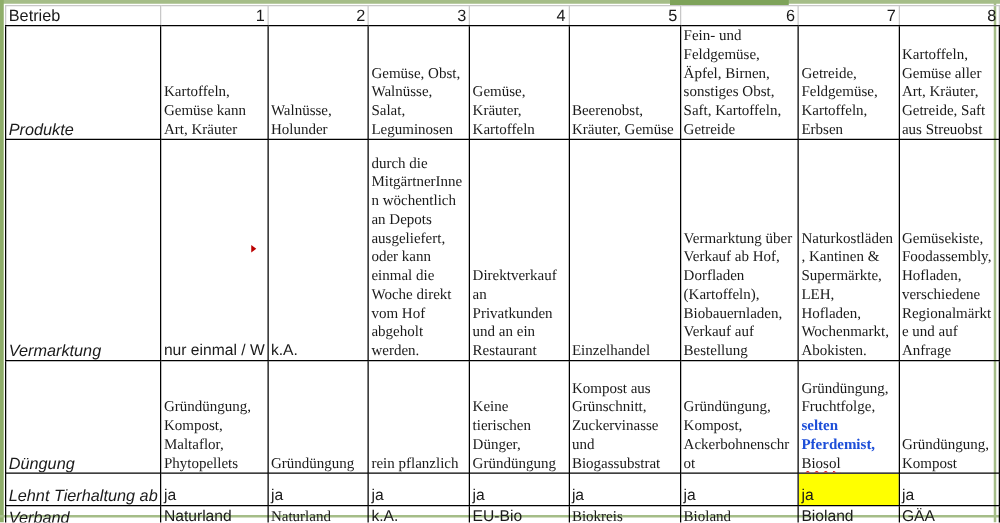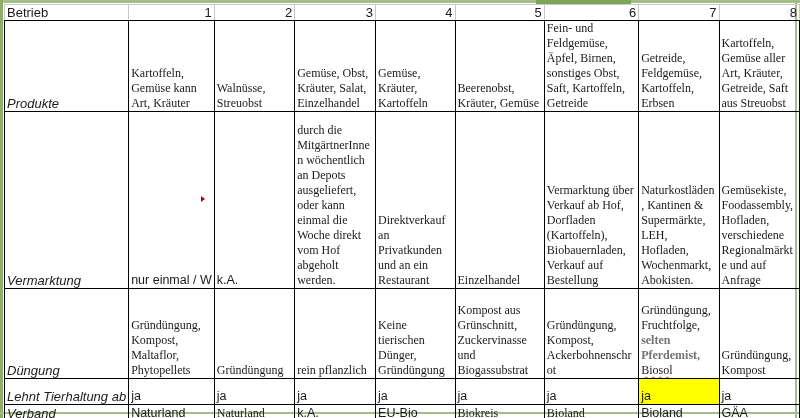--- a/index.html
+++ b/index.html
@@ -10,21 +10,21 @@
   .rightbar { position:absolute; left:795px; top:0; width:2px; height:418px; background:#a5bd88; }
   .bottombar { position:absolute; left:0; top:412px; width:800px; height:2px; background:#a5bd88; }
   table { position:absolute; left:4px; top:4px; border-collapse:collapse; table-layout:fixed; }
   td { border:1px solid #000; padding:0 2px; vertical-align:bottom; overflow:hidden;
        font-family:"Liberation Serif", serif; font-size:12px; line-height:15px; color:#1a1a1a; white-space:normal; word-break:break-word; }
   td.sans { font-family:"Liberation Sans", sans-serif; font-size:12.5px; }
   tr.hdr td { border-top:1px solid #c8c8c8; border-left:1px solid #c8c8c8; border-right:1px solid #c8c8c8; height:15px; font-family:"Liberation Sans", sans-serif; font-size:13px; }
   tr.hdr td.num { text-align:right; }
   td.label { font-family:"Liberation Sans", sans-serif; font-size:13px; white-space:nowrap;font-style:italic; }
   .spell { text-decoration:underline wavy #d22; text-decoration-thickness:1px; text-underline-offset:2px; }
-  .orange { color:#737373; font-weight:bold;text-align:center; }
+  .orange { color:#1d4ed8; font-weight:bold;text-align:center; }
   .hl { background:#ffff00; }
   .nowrap { white-space:nowrap; }
   .marker { position:absolute; left:201px; top:196px; width:0; height:0; border-top:3px solid transparent; border-bottom:3px solid transparent; border-left:4px solid #b00; }
 </style>
 </head>
 <body>
 
 <div class="topbar">
     <div class="active"></div>
   </div>
@@ -54,22 +54,22 @@
     <td class="num">4</td>
     <td class="num">5</td>
     <td class="num">6</td>
     <td class="num">7</td>
     <td class="num">8</td>
   </tr>
 
   <tr style="height:90px">
     <td class="label">Produkte</td>
     <td>Kartoffeln, Gemüse kann Art, Kräuter</td>
-    <td>Walnüsse, Streuobst</td>
-    <td>Gemüse, Obst, Kräuter, Salat, Einzelhandel</td>
+    <td>Walnüsse, Holunder</td>
+    <td>Gemüse, Obst, Walnüsse, Salat, Leguminosen</td>
     <td>Gemüse, Kräuter, Kartoffeln</td>
     <td>Beerenobst, Kräuter, Gemüse</td>
     <td>Fein- und Feldgemüse, Äpfel, Birnen, sonstiges Obst, Saft, Kartoffeln, Getreide</td>
     <td>Getreide, Feldgemüse, Kartoffeln, Erbsen</td>
     <td>Kartoffeln, Gemüse aller Art, Kräuter, Getreide, Saft aus Streuobst</td>
   </tr>
 
   <tr style="height:177px">
     <td class="label">Vermarktung</td>
     <td class="sans nowrap">nur einmal / W</td>

